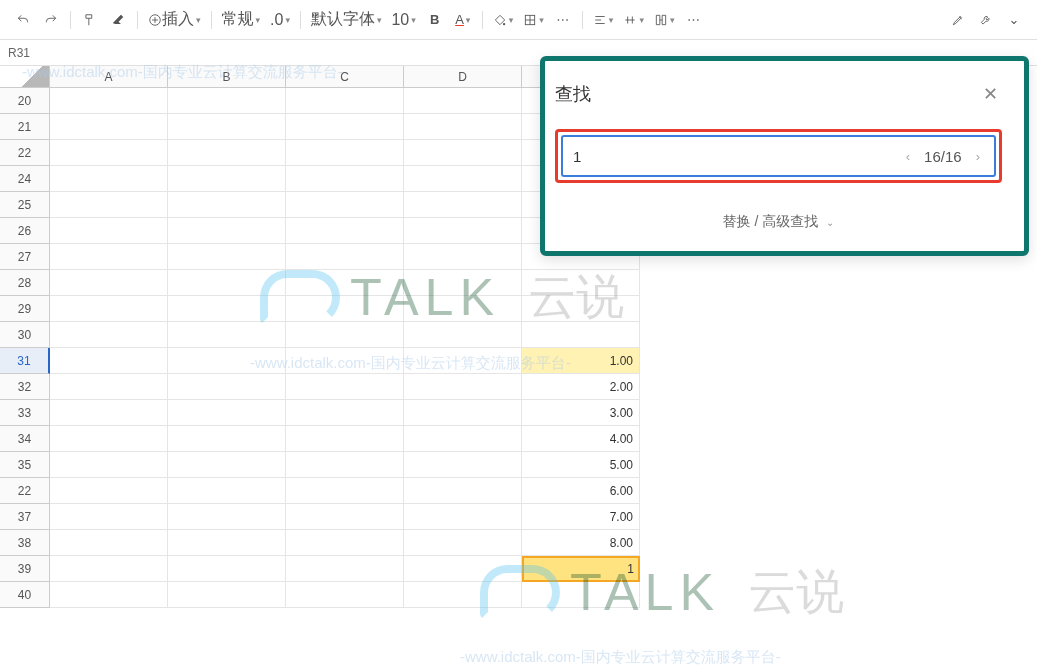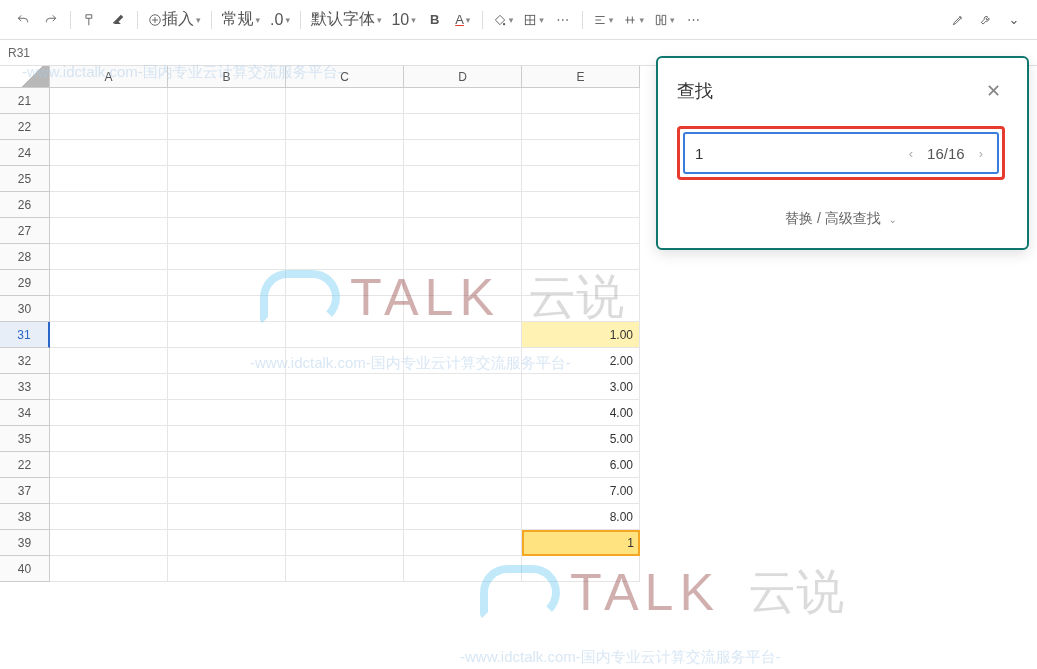--- a/index.html
+++ b/index.html
@@ -147,26 +147,26 @@
     }
     .row.selrow .cell:first-of-type {
       border-left: 2px solid #2866c7;
     }
 
     
     .find-dialog {
       position: absolute;
       top: 56px;
       right: 8px;
-      width: 373px;
+      width: 489px;
       background: #fff;
-      border: 2px solid #0f766e;
+      border: 5px solid #0f766e;
       border-radius: 6px;
       box-shadow: 0 4px 14px rgba(0,0,0,0.12);
-      padding: 18px 22px 20px 19px;
+      padding: 18px 22px 20px 10px;
     }
     .fd-head {
       display: flex;
       align-items: center;
       justify-content: space-between;
       margin-bottom: 20px;
     }
     .fd-title { font-size: 18px; color: #333; }
     .fd-close {
       font-size: 18px;
@@ -239,21 +239,21 @@
     .wm-logo .cloud {
       width: 80px; height: 55px;
       border: 8px solid #54c3f1;
       border-radius: 40px 40px 40px 10px;
       border-bottom-color: transparent;
       position: relative;
     }
     .wm-logo .txt {
       font-size: 52px;
       letter-spacing: 6px;
-      color: #7f1d1d;
+      color: #14532d;
       font-weight: 300;
     }
     .wm-logo .cn {
       font-size: 48px;
       color: #999;
       margin-left: 18px;
     }
   </style>
 </head>
 <body>
@@ -381,20 +381,28 @@
       <div class="col-headers" id="col-headers">
           <div class="col-h">A</div>
           <div class="col-h">B</div>
           <div class="col-h">C</div>
           <div class="col-h">D</div>
           <div class="col-h">E</div>
         </div>
     </div>
     <div class="rows" id="rows">
         <div class="row">
+          <div class="row-h">20</div>
+          <div class="cell"></div>
+          <div class="cell"></div>
+          <div class="cell"></div>
+          <div class="cell"></div>
+          <div class="cell"></div>
+        </div>
+        <div class="row">
           <div class="row-h">21</div>
           <div class="cell"></div>
           <div class="cell"></div>
           <div class="cell"></div>
           <div class="cell"></div>
           <div class="cell"></div>
         </div>
         <div class="row">
           <div class="row-h">22</div>
           <div class="cell"></div>

